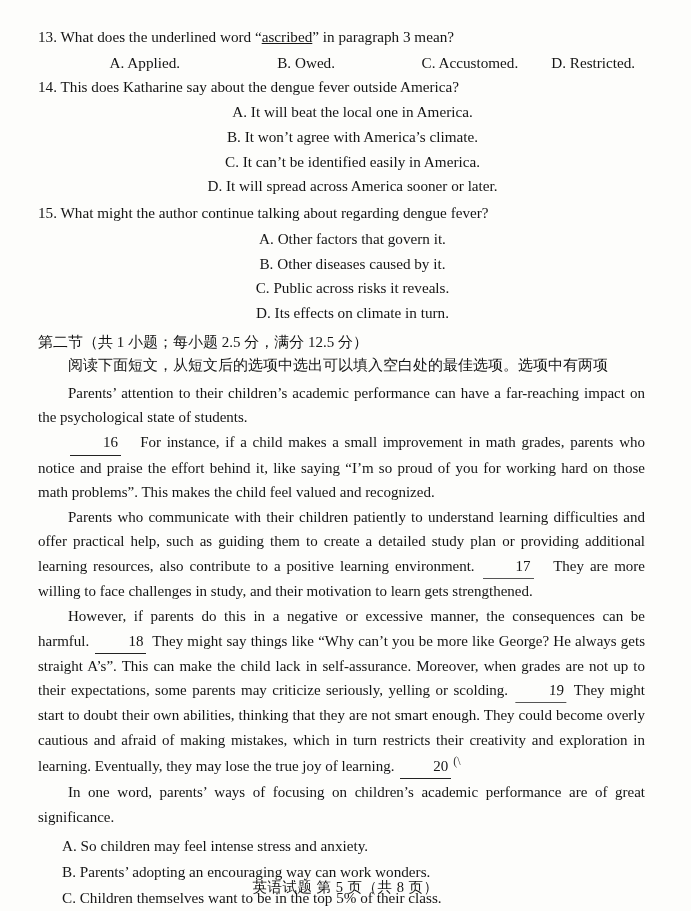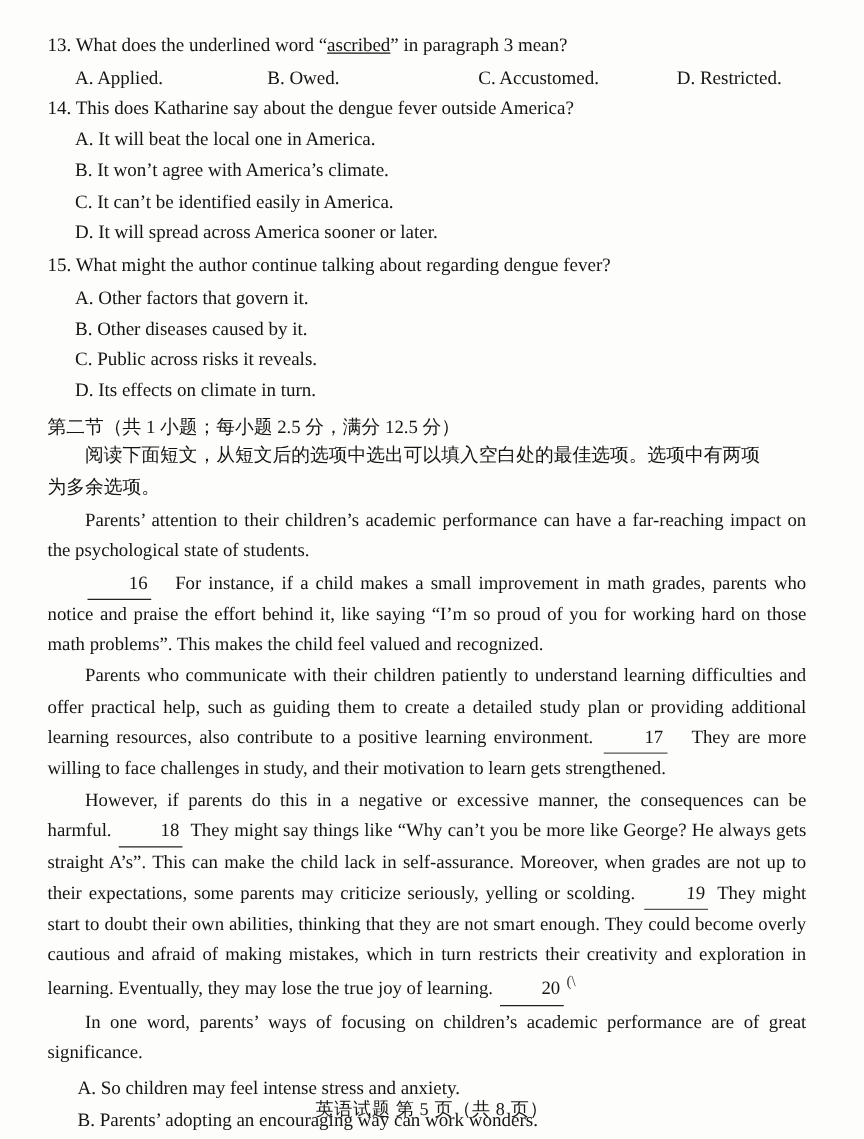--- a/index.html
+++ b/index.html
@@ -29,20 +29,21 @@
     font-size: 15.2px;
     line-height: 1.5;
     margin: 0 0 2px 0;
   }
   .opt-row {
     display: block;
     font-size: 15.2px;
     line-height: 1.56;
     margin: 0 0 1px 0;
     padding-left: 22px;
+    text-align: center;
   }
   .opt-inline {
     display: inline-block;
   }
   .opt-a { width: 150px; }
   .opt-b { width: 165px; }
   .opt-c { width: 155px; }
   .underline-word {
     text-decoration: underline;
   }
@@ -141,21 +142,20 @@
     </div>
     <div class="opt-row"><span>A. Other factors that govern it.</span></div>
     <div class="opt-row"><span>B. Other diseases caused by it.</span></div>
     <div class="opt-row"><span>C. Public across risks it reveals.</span></div>
     <div class="opt-row"><span>D. Its effects on climate in turn.</span></div>
 
     <div class="section-head">
       <span>第二节</span><span>（共 1 小题；每小题 2.5 分，满分 12.5 分）</span>
     </div>
     <div class="cn-para cn-indent">阅读下面短文，从短文后的选项中选出可以填入空白处的最佳选项。选项中有两项</div>
-    <div class="cn-para">为多余选项。</div>
 
     <div class="body-para indent" style="margin-top:3px;">Parents’ attention to their children’s academic performance can have a far-reaching impact on the psychological state of students.</div>
 
     <div class="body-para indent">
       <span class="blank-num">16</span>
       &nbsp; <span>For instance, if a child makes a small improvement in math grades, parents who notice and praise the effort behind it, like saying “I’m so proud of you for working hard on those math problems”. This makes the child feel valued and recognized.</span>
     </div>
 
     <div class="body-para indent">
       <span>Parents who communicate with their children patiently to understand learning difficulties and offer practical help, such as guiding them to create a detailed study plan or providing additional learning resources, also contribute to a positive learning environment.</span>

